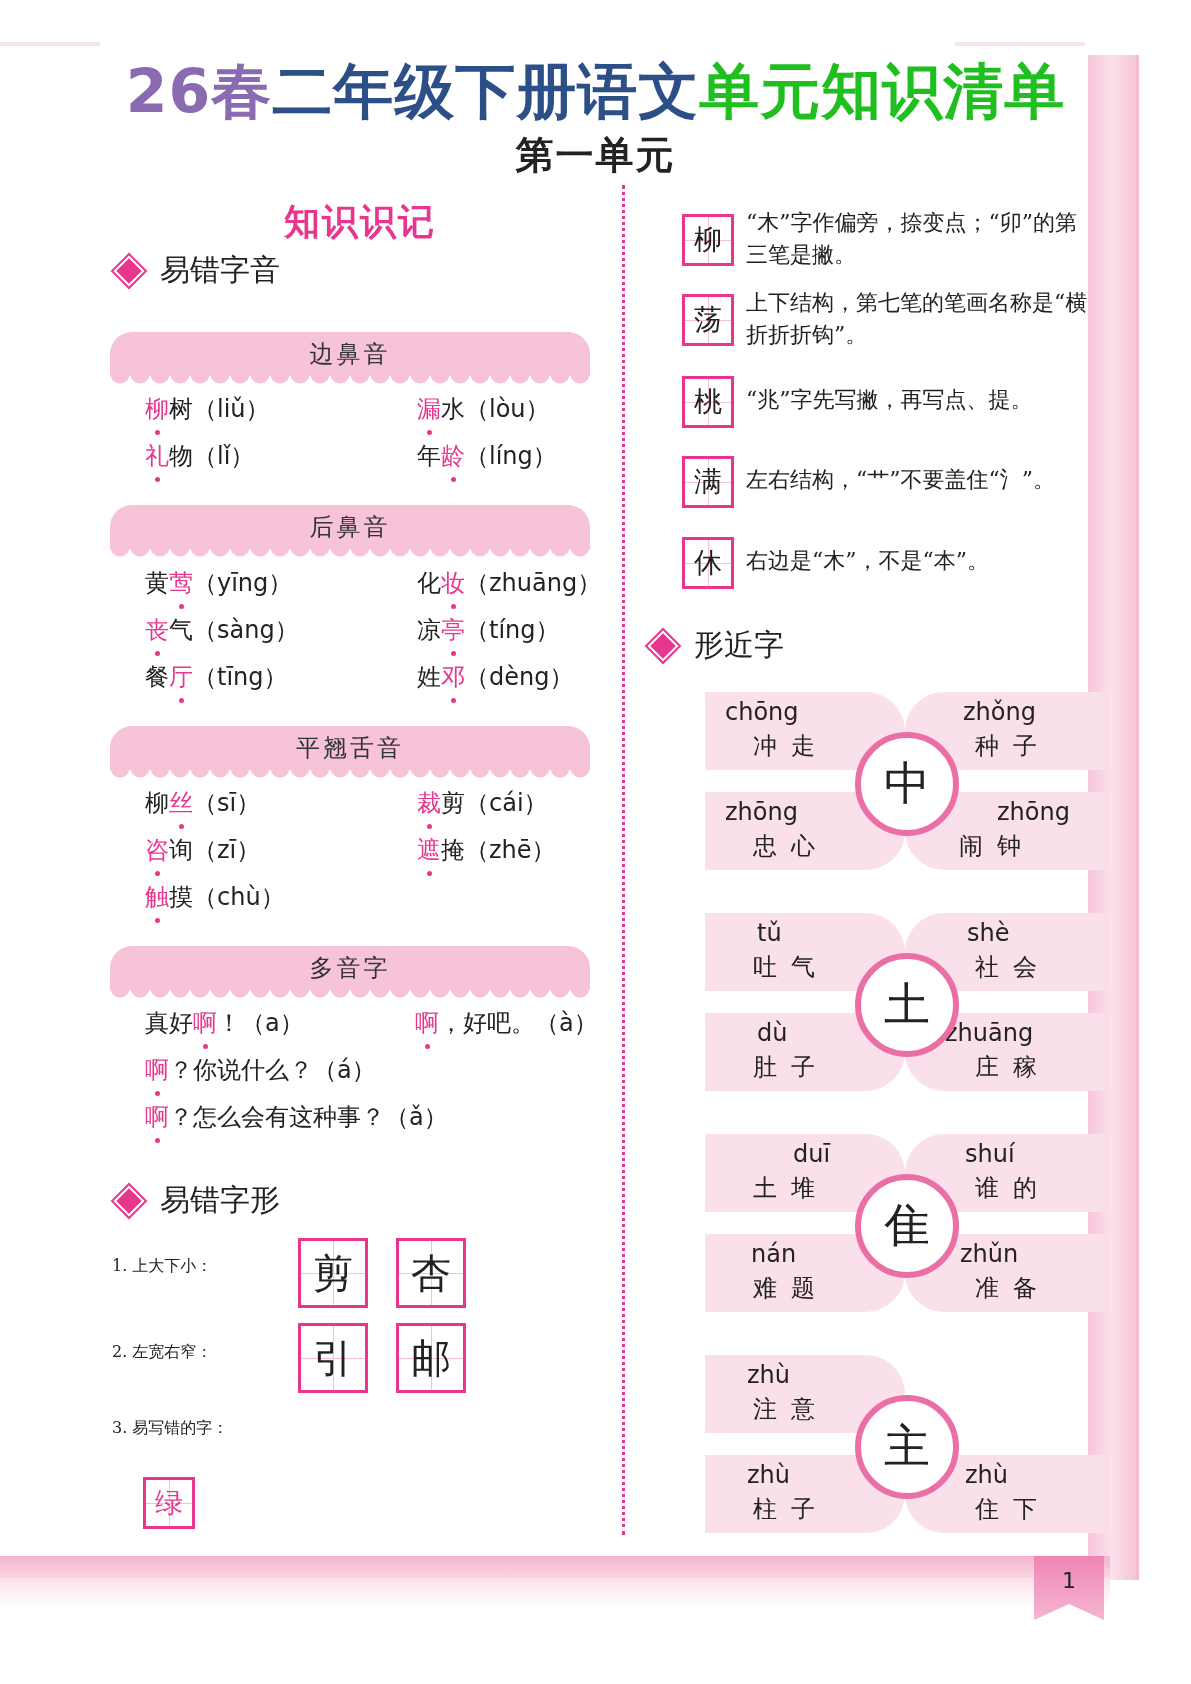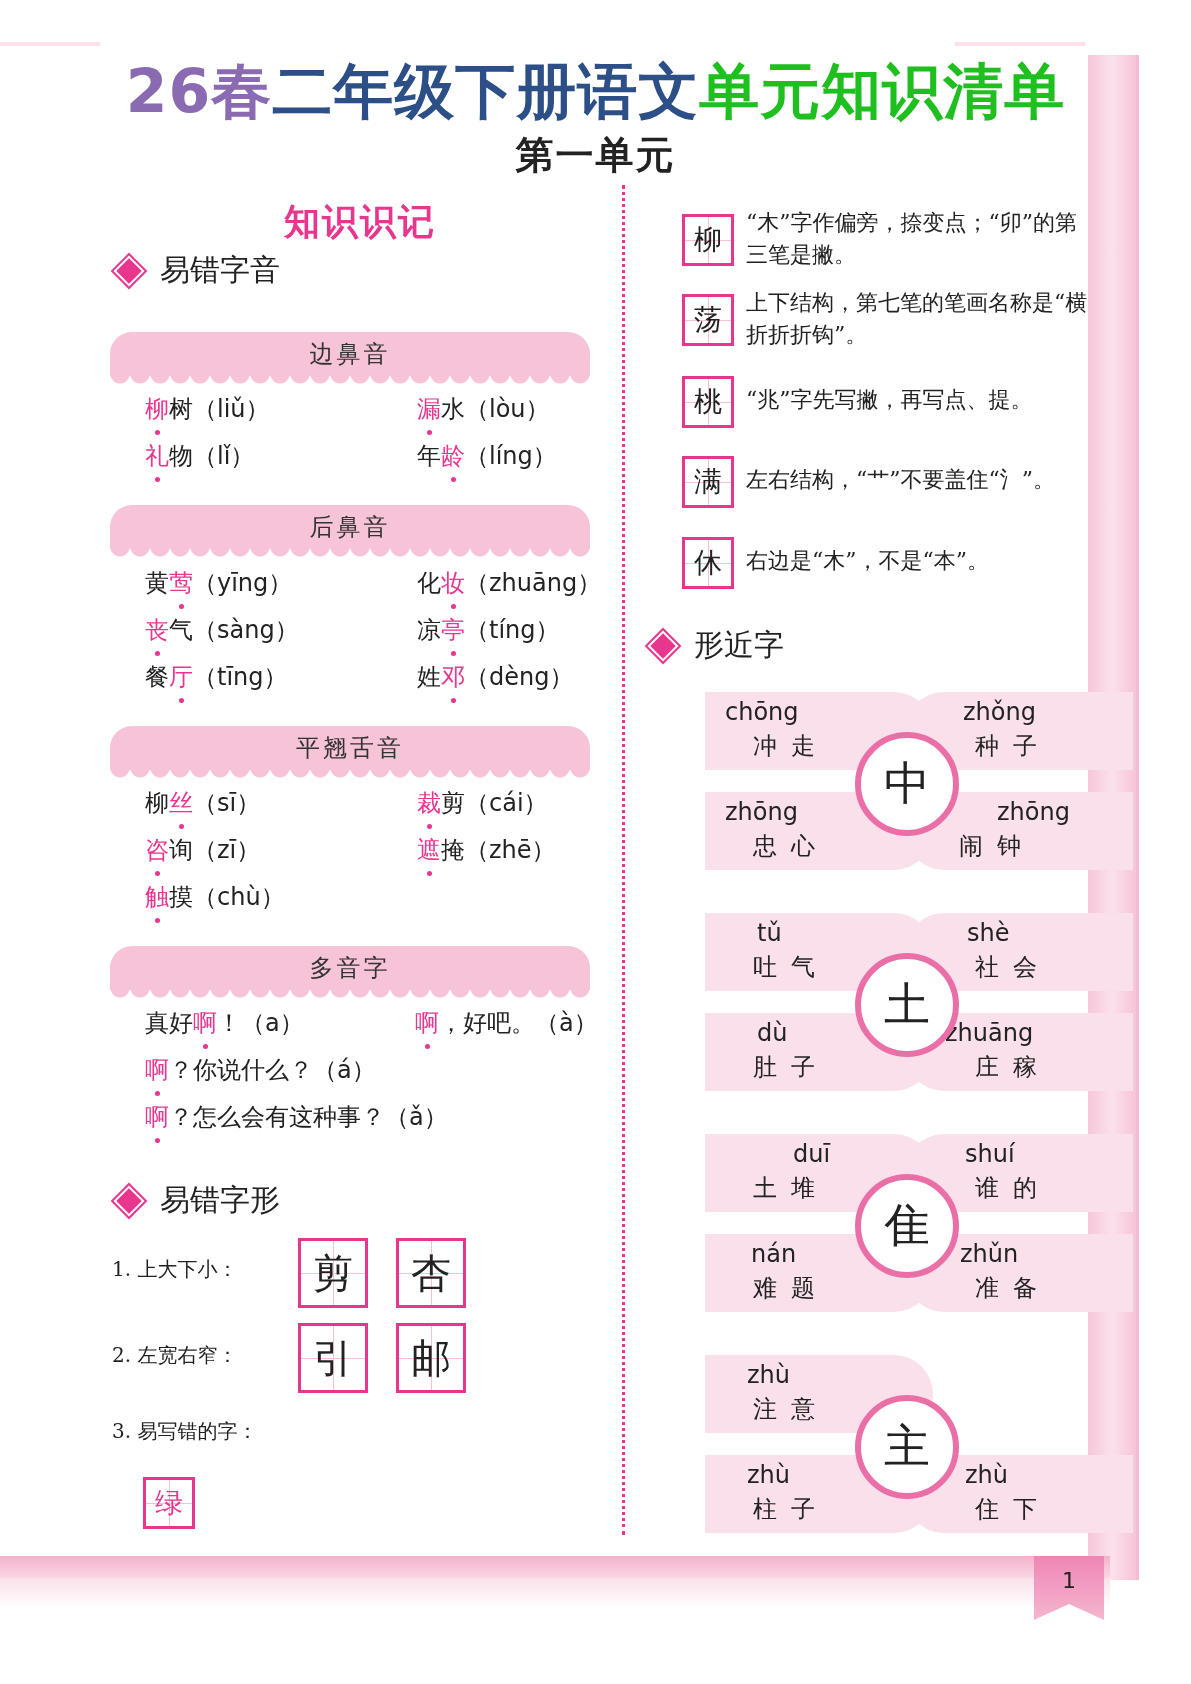--- a/index.html
+++ b/index.html
@@ -38,25 +38,25 @@
   .row { position:absolute; font-size:24px; white-space:nowrap; }
   .row .py { font-family:"DejaVu Sans", sans-serif; }
   .hl { color:#e8368f; position:relative; }
   .hl.dot::after { content:""; position:absolute; left:50%; bottom:-12px; width:5px; height:5px;
         margin-left:-2px; border-radius:50%; background:#e8368f; }
   .grid-box { position:absolute; border:3px solid #e8368f; background:
         linear-gradient(#f9bfd6,#f9bfd6) center/100% 1px no-repeat,
         linear-gradient(#f9bfd6,#f9bfd6) center/1px 100% no-repeat;
         display:flex; align-items:center; justify-content:center; font-size:40px; color:#222; }
   .grid-box.small { font-size:28px; }
-  .label-line { position:absolute; font-size:20px; white-space:nowrap; }
+  .label-line { position:absolute; font-size:16px; white-space:nowrap; }
   .note { position:absolute; font-size:22px; line-height:32px; color:#222; }
   
   .cluster { position:absolute; left:705px; width:400px; height:180px; }
-  .petal { position:absolute; width:200px; height:78px; background:#fae0ea; font-family:"DejaVu Sans",sans-serif;padding-left:28px; }
+  .petal { position:absolute; width:200px; height:78px; background:#fae0ea; font-family:"DejaVu Sans",sans-serif; }
   .petal.tl { left:0; top:0; border-radius:0 40px 40px 0; }
   .petal.tr { left:200px; top:0; border-radius:40px 0 0 40px; }
   .petal.bl { left:0; top:100px; border-radius:0 40px 40px 0; }
   .petal.br { left:200px; top:100px; border-radius:40px 0 0 40px; }
   .petal .pp { position:absolute; top:6px; font-size:24px; color:#222; }
   .petal .ww { position:absolute; top:38px; font-size:24px; color:#222; font-family:"DejaVu Serif",serif; letter-spacing:14px; }
   .center-circle { position:absolute; left:150px; top:40px; width:92px; height:92px; border-radius:50%;
         border:6px solid #ea6fa7; background:#fff; display:flex; align-items:center; justify-content:center;
         font-size:46px; color:#222; }
   .page-num { position:absolute; left:1034px; top:1556px; width:70px; height:64px;

